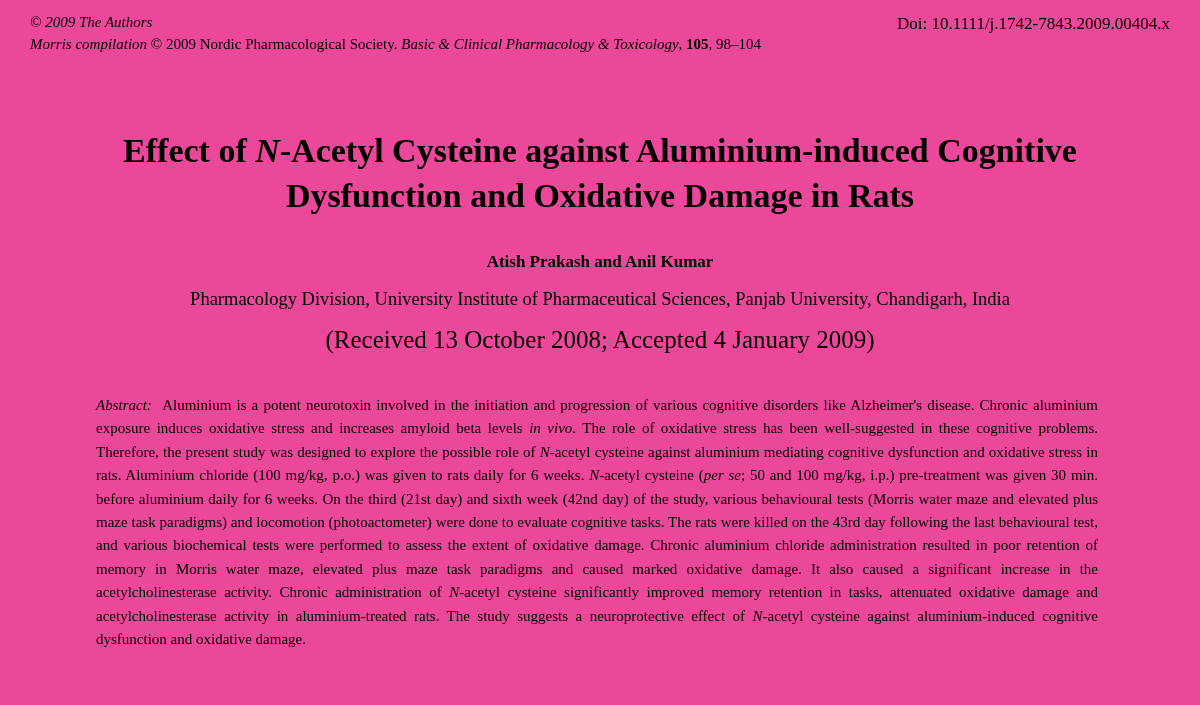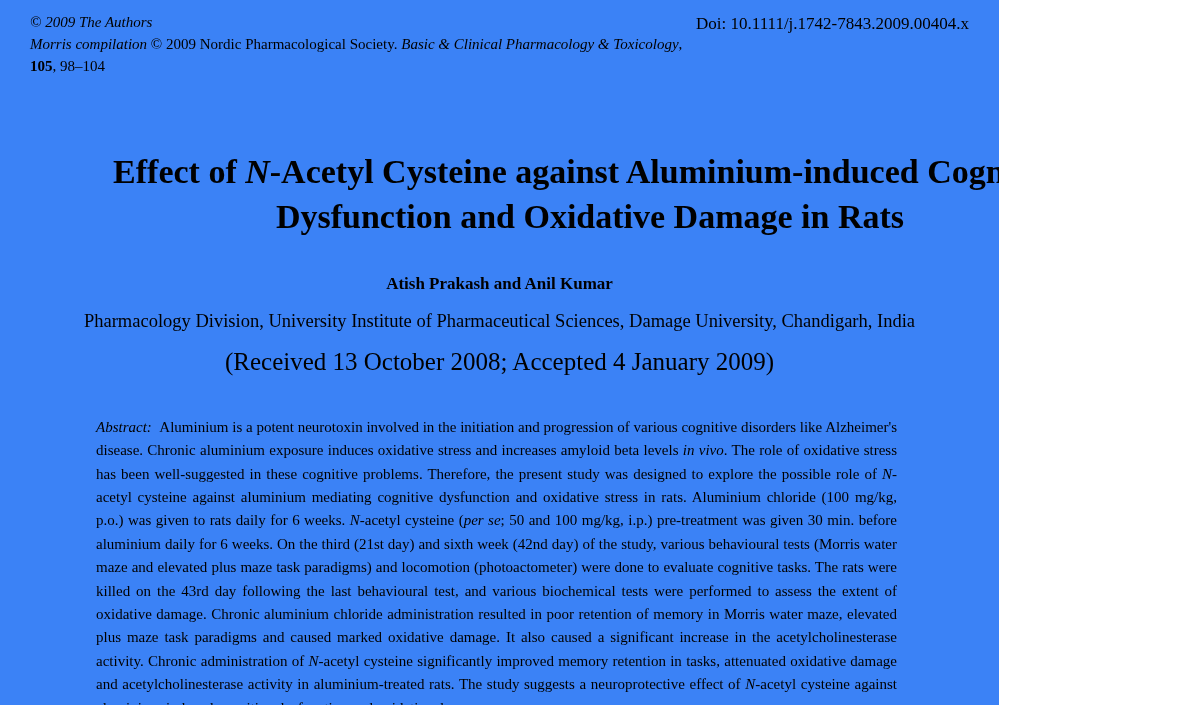--- a/index.html
+++ b/index.html
@@ -4,23 +4,23 @@
   <style>
     html, body {
       margin: 0;
       padding: 0;
       background: #ffffff;
       color: #000000;
       font-family: "Liberation Serif", "DejaVu Serif", serif;
     }
     .page {
       position: relative;
-      width: 999px;
+      width: 1200px;
       height: 705px;
-      background: #3b82f6;
+      background: #ec4899;
       box-sizing: border-box;
       padding: 12px 30px 0 30px;
       overflow: hidden;
     }
     .header-row {
       display: flex;
       justify-content: space-between;
       align-items: flex-start;
       font-size: 15px;
       line-height: 1.45;
@@ -75,19 +75,19 @@
       <div class="line1">© 2009 The Authors</div>
       <div class="line2"><span style="font-style: italic;">Morris compilation </span><span>© 2009 Nordic Pharmacological Society. </span><span style="font-style: italic;">Basic &amp; Clinical Pharmacology &amp; Toxicology</span><span>, </span><span style="font-weight: bold;">105</span><span>, 98–104</span></div>
     </div>
     <div class="doi">Doi: 10.1111/j.1742-7843.2009.00404.x</div>
   </div>
 
   <h1 class="article-title"><span>Effect of </span><span style="font-style: italic;">N</span><span>-Acetyl Cysteine against Aluminium-induced Cognitive Dysfunction and Oxidative Damage in Rats</span></h1>
 
   <div class="authors">Atish Prakash and Anil Kumar</div>
 
-  <div class="affiliation">Pharmacology Division, University Institute of Pharmaceutical Sciences, Damage University, Chandigarh, India</div>
+  <div class="affiliation">Pharmacology Division, University Institute of Pharmaceutical Sciences, Panjab University, Chandigarh, India</div>
 
   <div class="received">(Received 13 October 2008; Accepted 4 January 2009)</div>
 
   <p class="abstract"><span style="font-style: italic;">Abstract:&nbsp; </span><span>Aluminium is a potent neurotoxin involved in the initiation and progression of various cognitive disorders like Alzheimer's disease. Chronic aluminium exposure induces oxidative stress and increases amyloid beta levels </span><span style="font-style: italic;">in vivo</span><span>. The role of oxidative stress has been well-suggested in these cognitive problems. Therefore, the present study was designed to explore the possible role of </span><span style="font-style: italic;">N</span><span>-acetyl cysteine against aluminium mediating cognitive dysfunction and oxidative stress in rats. Aluminium chloride (100 mg/kg, p.o.) was given to rats daily for 6 weeks. </span><span style="font-style: italic;">N</span><span>-acetyl cysteine (</span><span style="font-style: italic;">per se</span><span>; 50 and 100 mg/kg, i.p.) pre-treatment was given 30 min. before aluminium daily for 6 weeks. On the third (21st day) and sixth week (42nd day) of the study, various behavioural tests (Morris water maze and elevated plus maze task paradigms) and locomotion (photoactometer) were done to evaluate cognitive tasks. The rats were killed on the 43rd day following the last behavioural test, and various biochemical tests were performed to assess the extent of oxidative damage. Chronic aluminium chloride administration resulted in poor retention of memory in Morris water maze, elevated plus maze task paradigms and caused marked oxidative damage. It also caused a significant increase in the acetylcholinesterase activity. Chronic administration of </span><span style="font-style: italic;">N</span><span>-acetyl cysteine significantly improved memory retention in tasks, attenuated oxidative damage and acetylcholinesterase activity in aluminium-treated rats. The study suggests a neuroprotective effect of </span><span style="font-style: italic;">N</span><span>-acetyl cysteine against aluminium-induced cognitive dysfunction and oxidative damage.</span></p>
 
 </div>
 
 </body></html>

